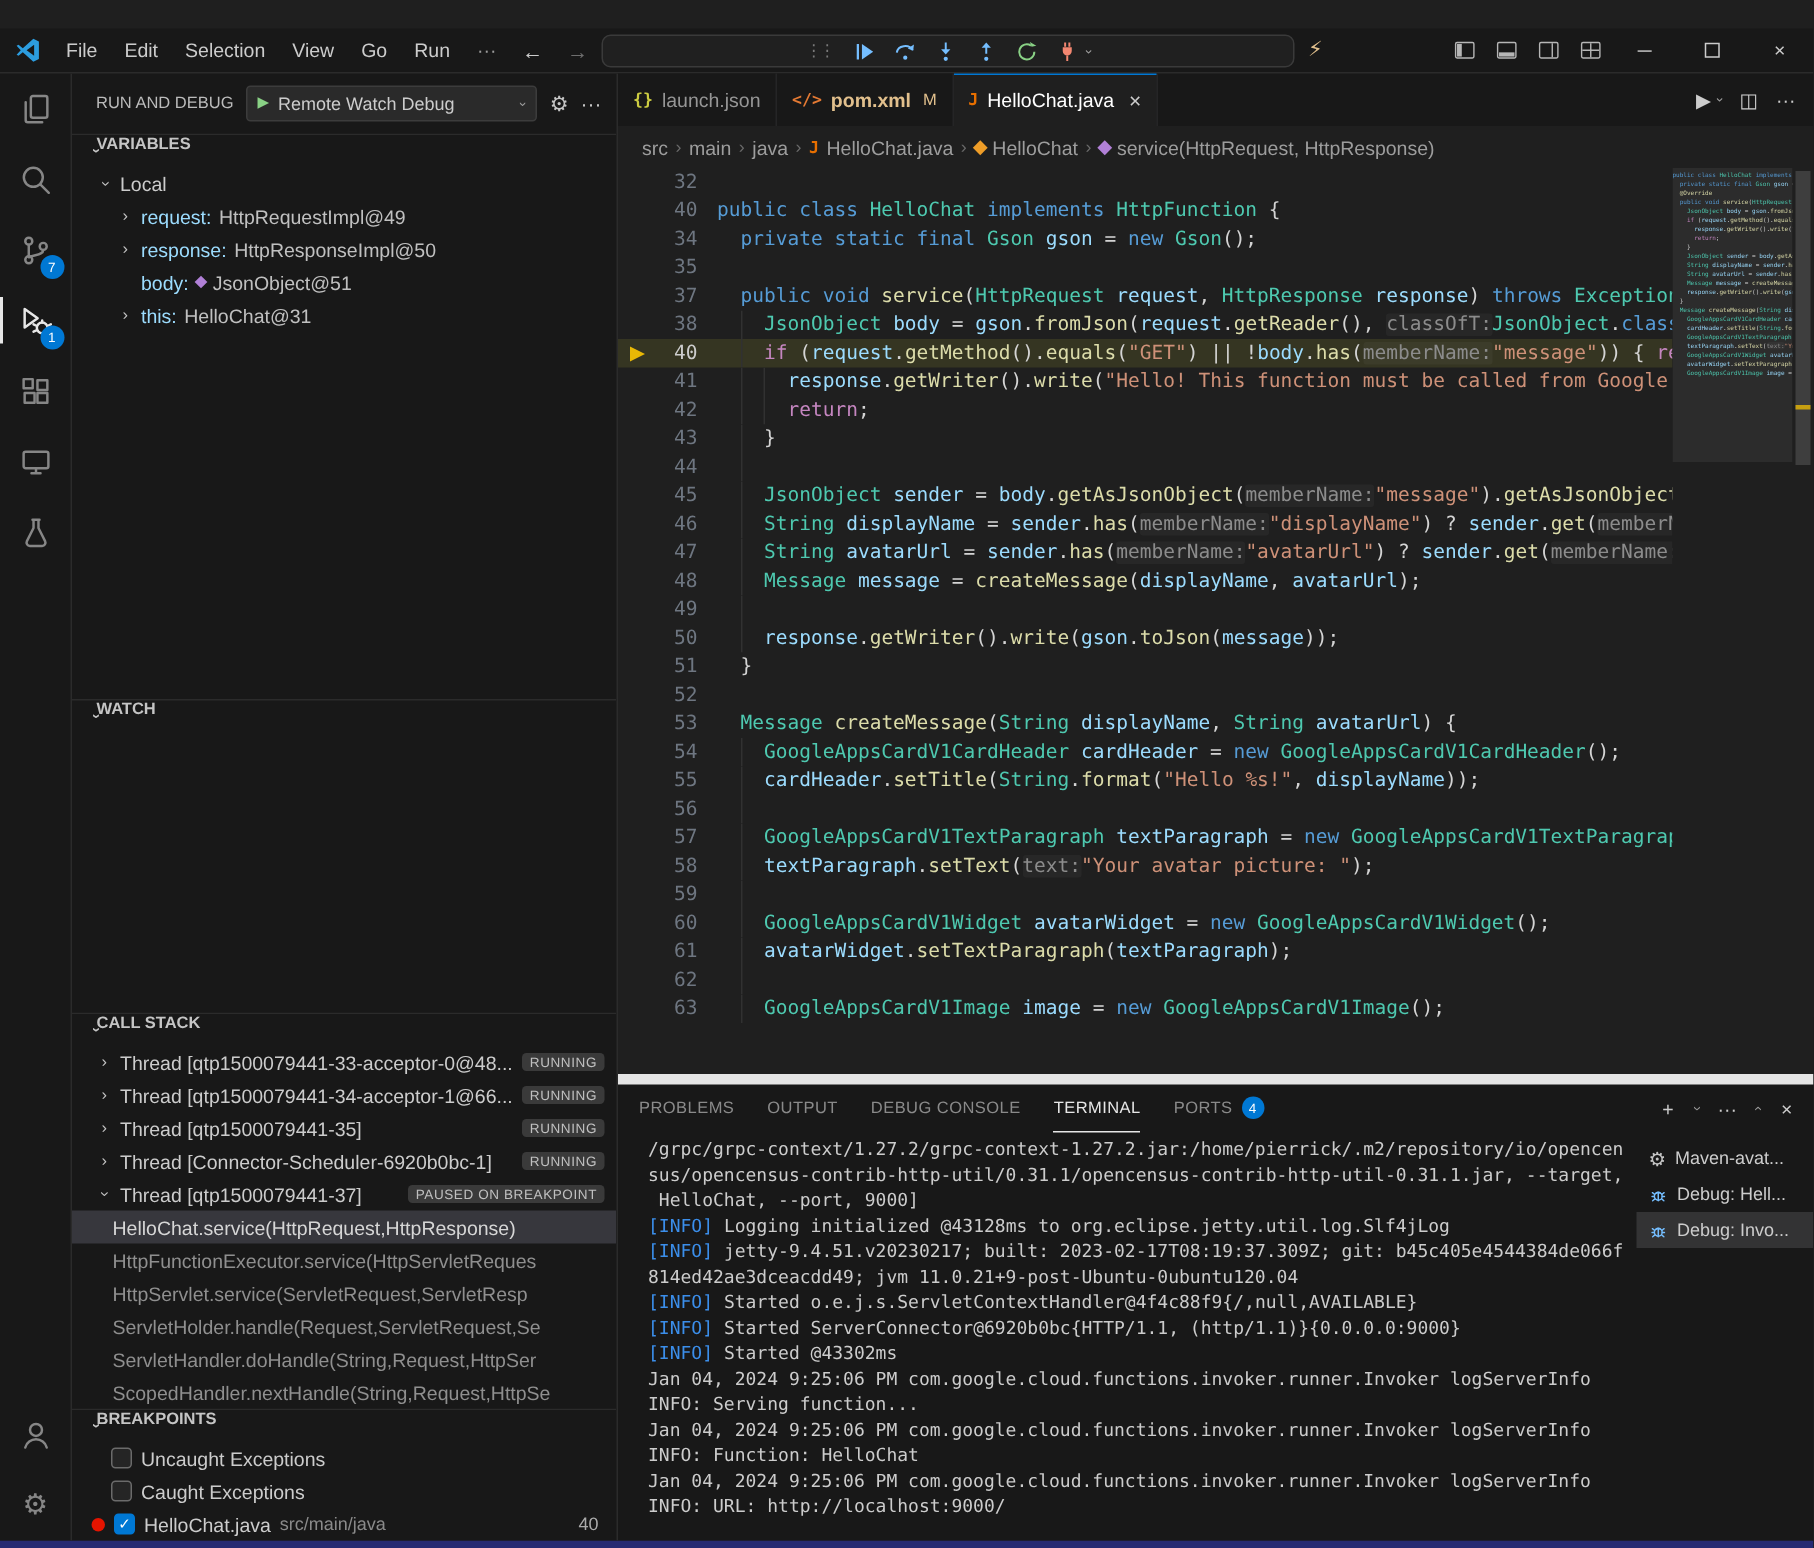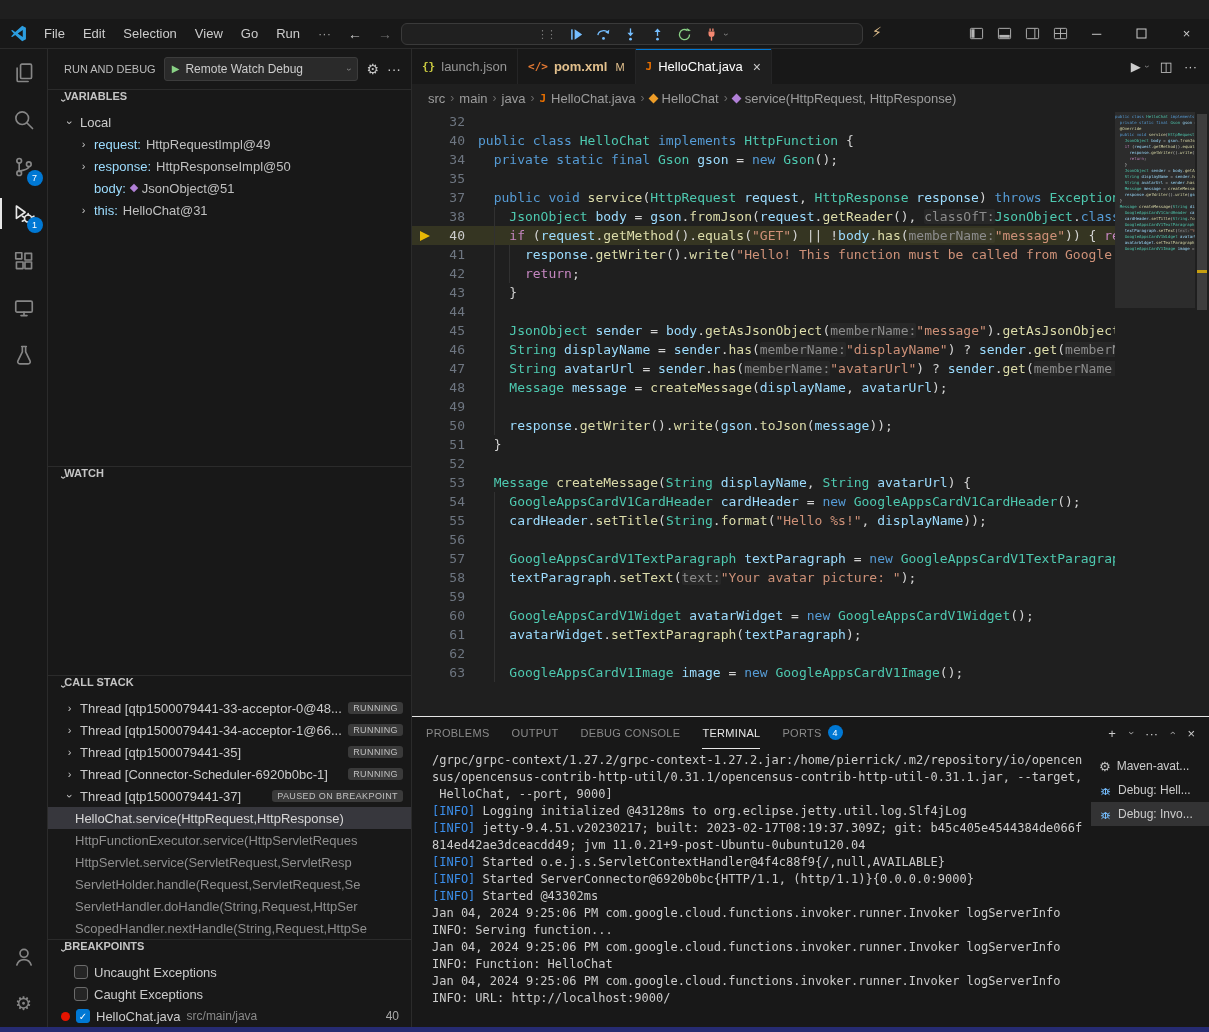--- a/index.html
+++ b/index.html
@@ -107,21 +107,21 @@
 
 
 .minimap{width:80px;flex:none;position:relative;overflow:hidden;padding-top:2px;}
 .mm-slider{position:absolute;left:0;right:0;top:0;height:196px;background:rgba(140,140,140,0.12);}
 .mrow{font-family:"DejaVu Sans Mono",monospace;font-size:4px;line-height:6px;white-space:pre;overflow:hidden;opacity:.95;}
 .vscroll{width:14px;flex:none;position:relative;}
 .vthumb{position:absolute;left:2px;right:2px;top:2px;height:196px;background:rgba(121,121,121,0.35);}
 .vmark{position:absolute;left:2px;right:2px;top:158px;height:3px;background:rgba(232,184,6,0.8);}
 
 
-.panel{height:311px;background:#181818;border-top:1px solid #e5e5e5;display:flex;flex-direction:column;}
+.panel{height:311px;background:#181818;border-top:7px solid #e5e5e5;display:flex;flex-direction:column;}
 .panel-top{height:32px;flex:none;display:flex;align-items:stretch;padding:0 14px;}
 .ptab{display:flex;align-items:center;gap:6px;margin-right:22px;font-size:11px;letter-spacing:.3px;color:#8a8a8a;border-bottom:1px solid transparent;}
 .ptab.active{color:#e7e7e7;border-bottom-color:#e7e7e7;}
 .pbadge{background:#0078d4;color:#fff;font-size:9px;min-width:15px;height:15px;border-radius:8px;display:flex;align-items:center;justify-content:center;padding:0 4px;}
 .panel-actions{margin-left:auto;display:flex;align-items:center;gap:13px;color:#cccccc;}
 .pa{font-size:13px;}
 .pa.small{font-size:10px;color:#9d9d9d;}
 .panel-body{flex:1;display:flex;overflow:hidden;}
 .term{flex:1;overflow:hidden;padding:3px 0 0 20px;}
 .trmrow{font-family:"DejaVu Sans Mono",monospace;font-size:12px;line-height:17px;white-space:pre;color:#cccccc;}

